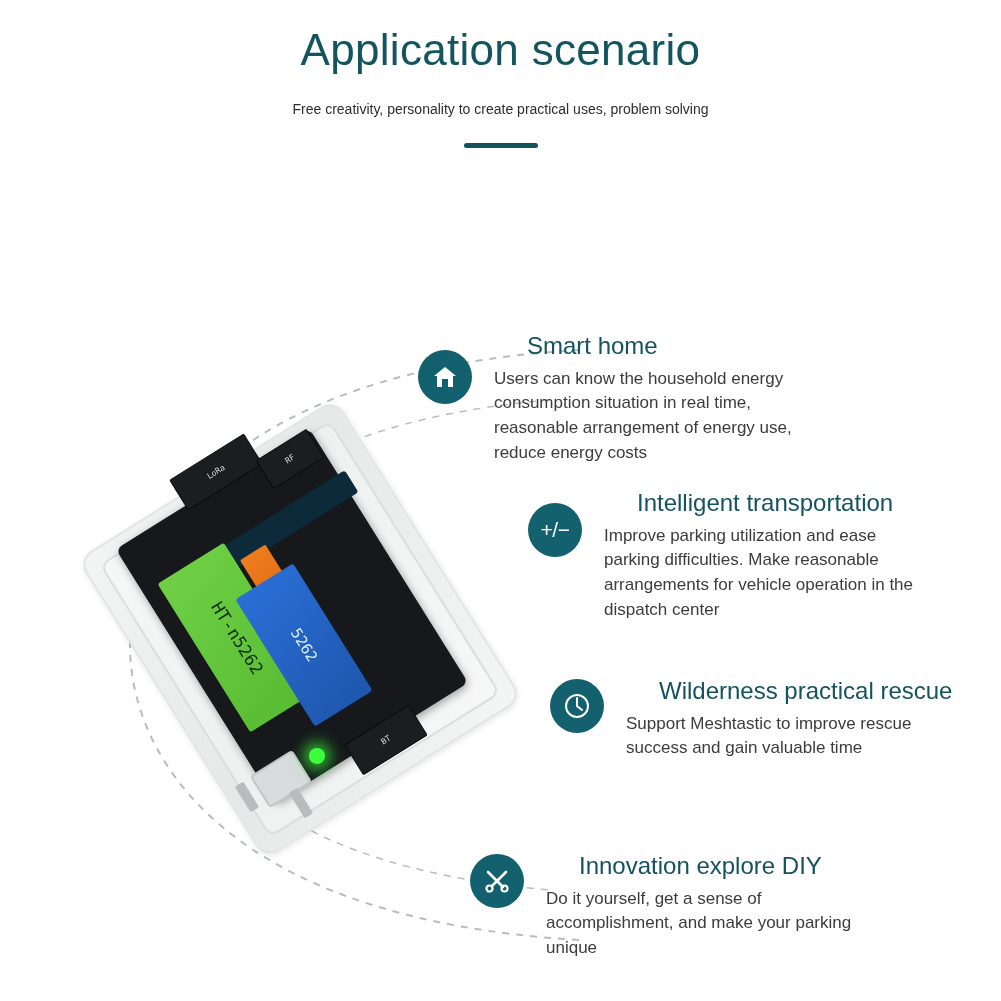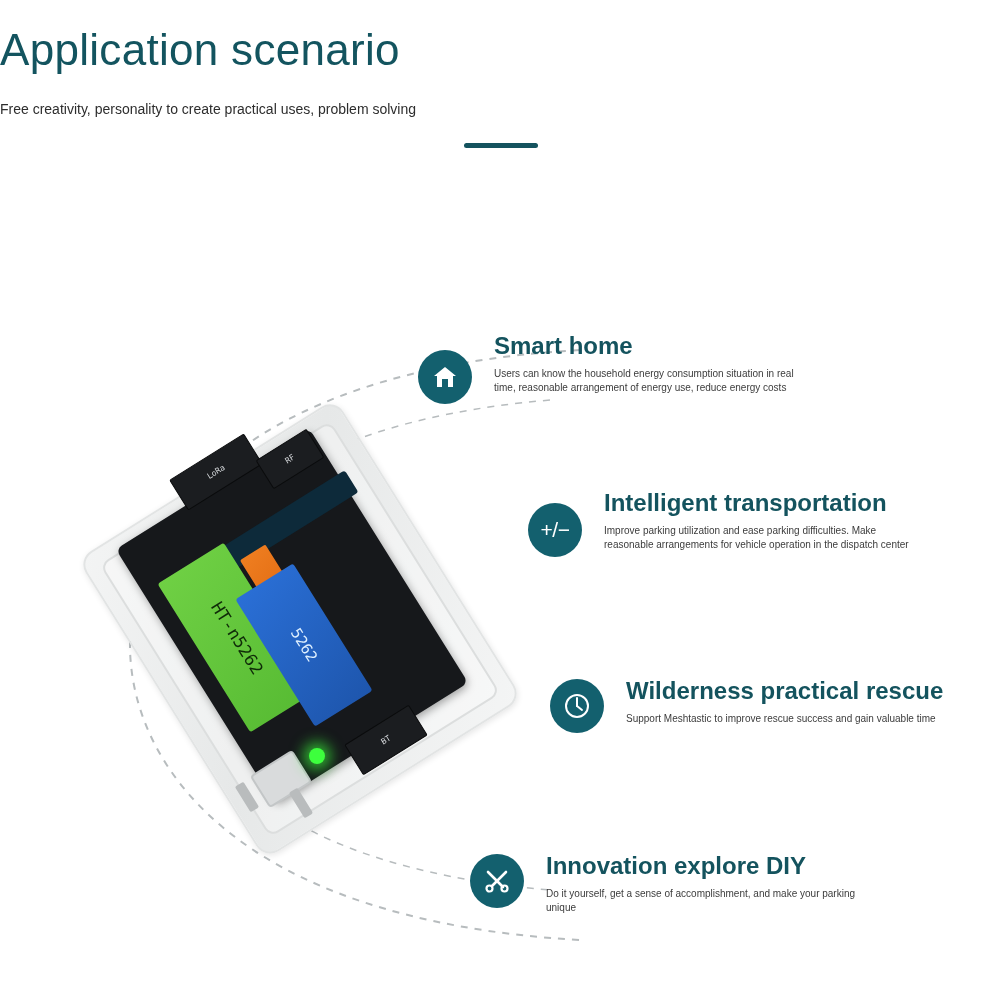--- a/index.html
+++ b/index.html
@@ -19,20 +19,21 @@
     width: 1001px;
     height: 1001px;
   }
 
   
   .header {
     position: absolute;
     top: 0;
     left: 0;
     width: 1001px;
+    text-align: center;
   }
   .title {
     margin-top: 24px;
     font-size: 44px;
     color: #13545f;
     font-weight: normal;
     letter-spacing: 0.3px;
     line-height: 1.2;
   }
   .subtitle {
@@ -228,26 +229,27 @@
     align-items: center;
     justify-content: center;
   }
   .f-text {
     margin-left: 22px;
     padding-top: 2px;
   }
   .f-title {
     font-size: 24px;
     color: #14535e;
-    font-weight: bold;
+    font-weight: normal;
     line-height: 1.15;
     margin-bottom: 7px;
+    margin-left: 33px;
   }
   .f-desc {
-    font-size: 10px;
+    font-size: 17px;
     color: #3c3c3c;
     line-height: 1.45;
     max-width: 310px;
   }
   .f1 { left: 418px; top: 330px; }
   .f1 .f-icon { margin-top: 20px; }
   .f2 { left: 528px; top: 487px; }
   .f2 .f-icon { margin-top: 16px; }
   .f3 { left: 550px; top: 675px; }
   .f3 .f-icon { margin-top: 4px; }

